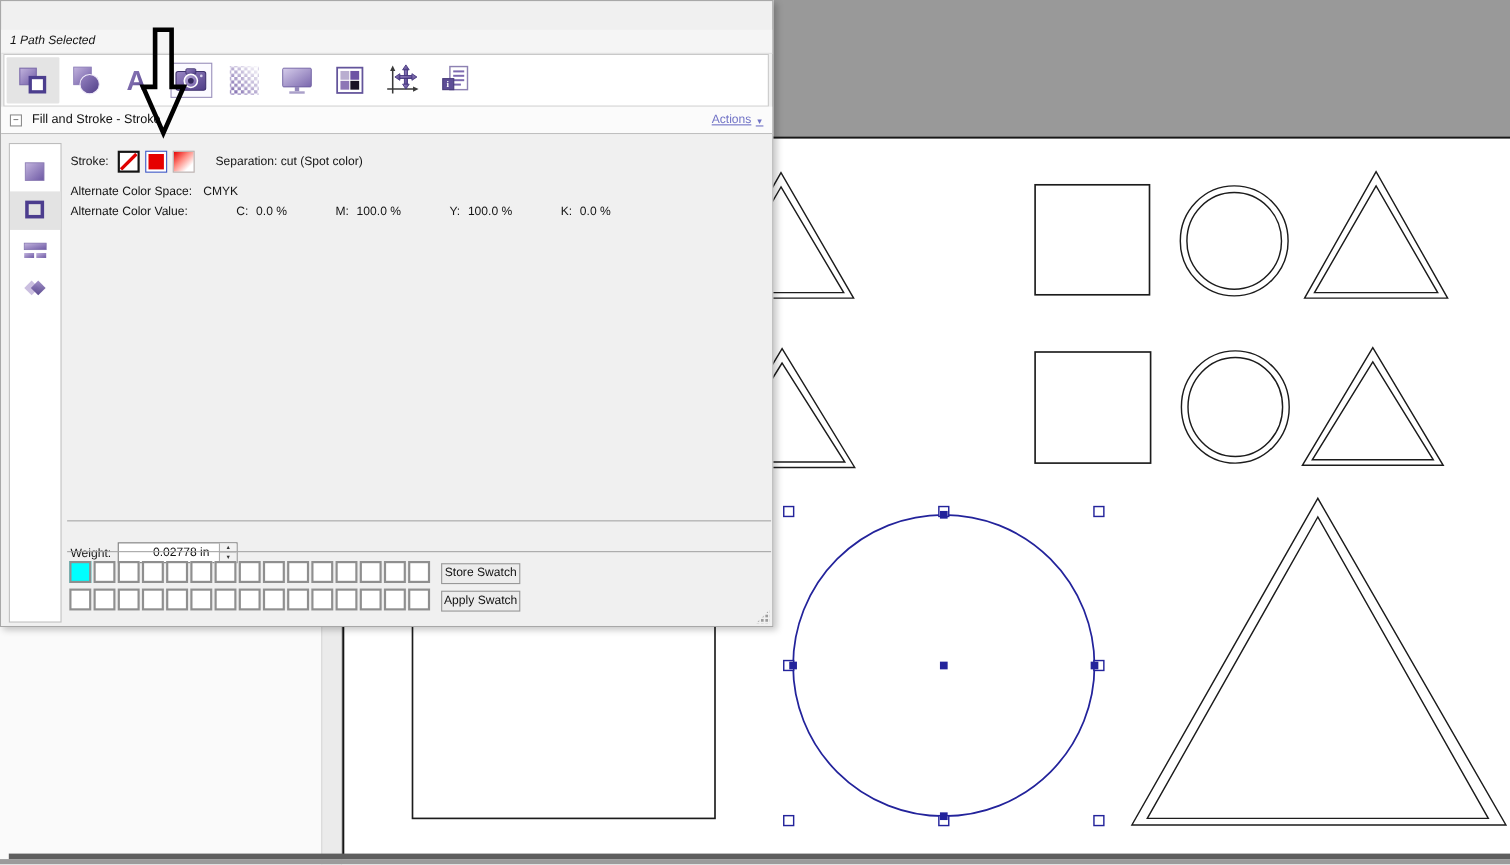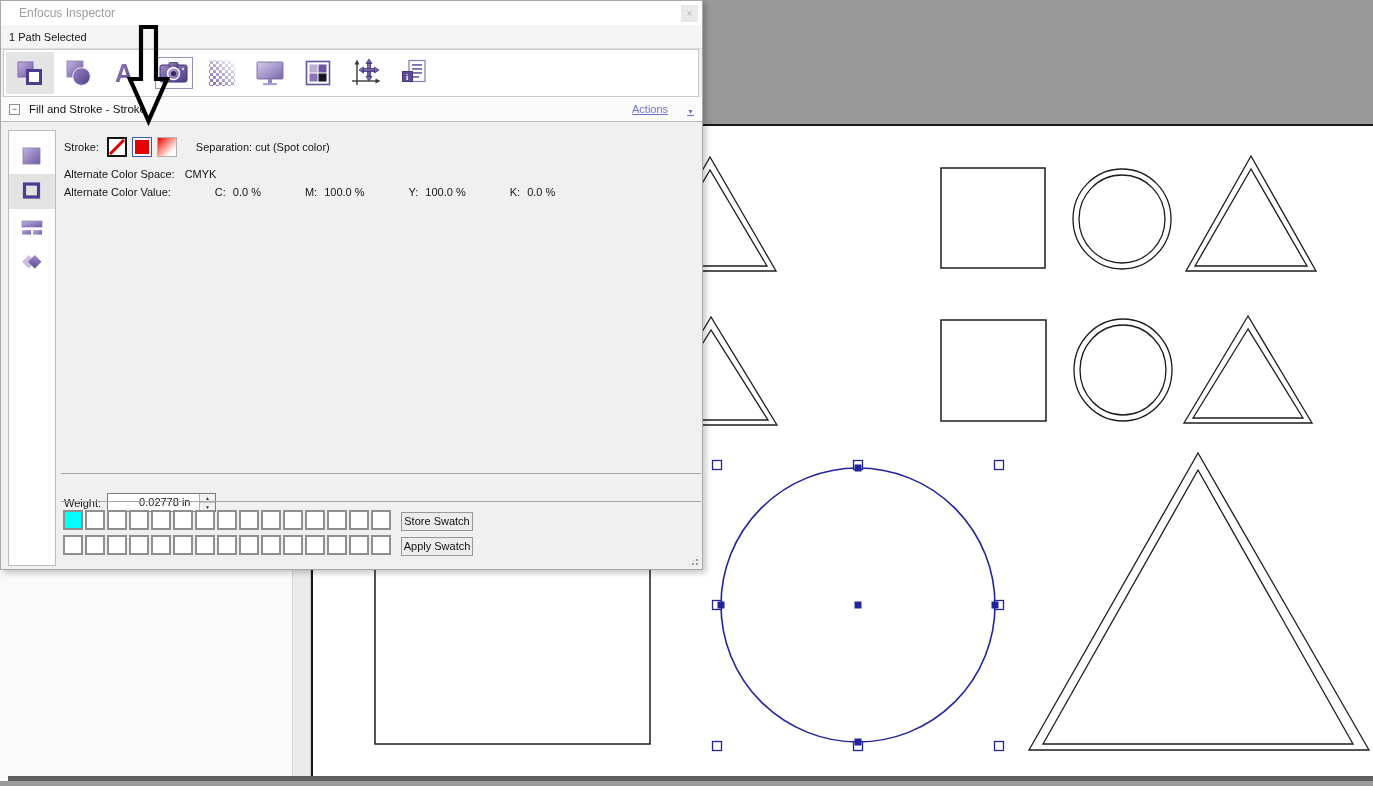--- a/index.html
+++ b/index.html
@@ -20,31 +20,31 @@
   #arrow-svg{position:absolute;left:0;top:0;z-index:9;pointer-events:none;}
 
   
   .inspector{position:absolute;left:0;top:0;width:703px;height:570px;z-index:5;background:#f0f0f0;
              border:1px solid #a8a8a8;box-sizing:border-box;box-shadow:3px 3px 6px rgba(0,0,0,0.22);}
   .titlebar{position:absolute;left:0;top:0;right:0;height:25px;background:#ffffff;border-bottom:1px solid #ececec;}
   .title-text{position:absolute;left:18px;top:5px;font-size:12px;color:#9d9d9d;}
   .close-btn{position:absolute;right:4px;top:4px;width:17px;height:17px;background:#e9e9e9;
              color:#b3b3b3;font-size:10px;line-height:17px;text-align:center;}
   .statusbar{position:absolute;left:0;top:26px;right:0;height:21px;background:#f5f5f5;
-             border-bottom:1px solid #e0e0e0;font-size:11px;line-height:21px;padding-left:8px;color:#141414;}
+             border-bottom:1px solid #e0e0e0;font-size:11px;line-height:21px;padding-left:8px;color:#141414;font-style:italic;}
   .toolbar{position:absolute;left:2px;top:48px;right:3px;height:46px;border:1px solid #c9c9c9;
            background:#ffffff;display:flex;align-items:center;padding-left:2px;box-sizing:content-box;}
   .tbtn{width:48px;height:42px;display:flex;align-items:center;justify-content:center;}
   .tbtn.sel{background:#e4e4e4;border-radius:1px;}
   .tbtn.boxed .boxwrap{border:1px solid #9a90bb;background:#fbfaff;padding:2px 3px;display:flex;}
   .sec-header{position:absolute;left:0;top:96px;right:0;height:25px;display:flex;align-items:center;
               background:#fbfbfb;border-bottom:1px solid #b9b9b9;padding:0 8px;font-size:11.5px;color:#111;box-sizing:border-box;}
   .collapse{width:11px;height:11px;border:1px solid #8d8d8d;background:#ffffff;font-size:9px;line-height:9px;
             text-align:center;color:#444;margin-right:9px;box-sizing:border-box;}
-  .actions{margin-left:auto;color:#7173c6;font-size:11px;text-decoration:underline;display:flex;align-items:flex-end;gap:19px;}
+  .actions{margin-left:auto;color:#7173c6;font-size:11px;text-decoration:underline;display:flex;align-items:flex-end;gap:4px;}
   .actions .tri{font-size:7px;color:#7173c6;}
   .content{position:absolute;left:0;top:121px;right:0;bottom:0;background:#f0f0f0;}
   .sidepanel{position:absolute;left:7px;top:8px;width:48px;height:436px;background:#ffffff;
              border:1px solid #bdbdbd;box-sizing:border-box;padding-top:8px;}
   .side-item{height:35px;display:flex;align-items:center;justify-content:center;}
   .side-item.sel{background:#e3e3e3;}
   .main{position:absolute;left:60px;top:0;width:640px;height:100%;}
   .row{position:absolute;display:flex;align-items:center;font-size:11px;color:#141414;}
   #row-stroke{top:14px;left:3px;height:22px;}
   .lbl{margin-right:8px;}
@@ -154,24 +154,20 @@
     <rect x="853.5" y="741.5" width="9" height="9" fill="#ffffff" stroke="#23239b" stroke-width="1.3"></rect>
     <rect x="994.5" y="741.5" width="9" height="9" fill="#ffffff" stroke="#23239b" stroke-width="1.3"></rect>
     <rect x="854.5" y="464.5" width="7" height="7" fill="#23239b"></rect>
     <rect x="717.5" y="601.5" width="7" height="7" fill="#23239b"></rect>
     <rect x="991.5" y="601.5" width="7" height="7" fill="#23239b"></rect>
     <rect x="854.5" y="738.5" width="7" height="7" fill="#23239b"></rect>
     <rect x="854.5" y="601.5" width="7" height="7" fill="#23239b"></rect>
   </svg>
 
 <div class="inspector">
-  <div class="titlebar">
-    <span class="title-text">Enfocus Inspector</span>
-    <div class="close-btn">×</div>
-  </div>
   <div class="statusbar">1 Path Selected</div>
 
   <div class="toolbar">
     <div class="tbtn sel">
       <svg width="30" height="30" viewBox="0 0 30 30">
         <rect x="3" y="4" width="15" height="15" fill="url(#pgA)" stroke="#7c6bab" stroke-width="1"></rect>
         <rect x="12.5" y="12.5" width="13" height="13" fill="#ffffff" stroke="#4c3e8e" stroke-width="3"></rect>
       </svg>
     </div>
     <div class="tbtn">

